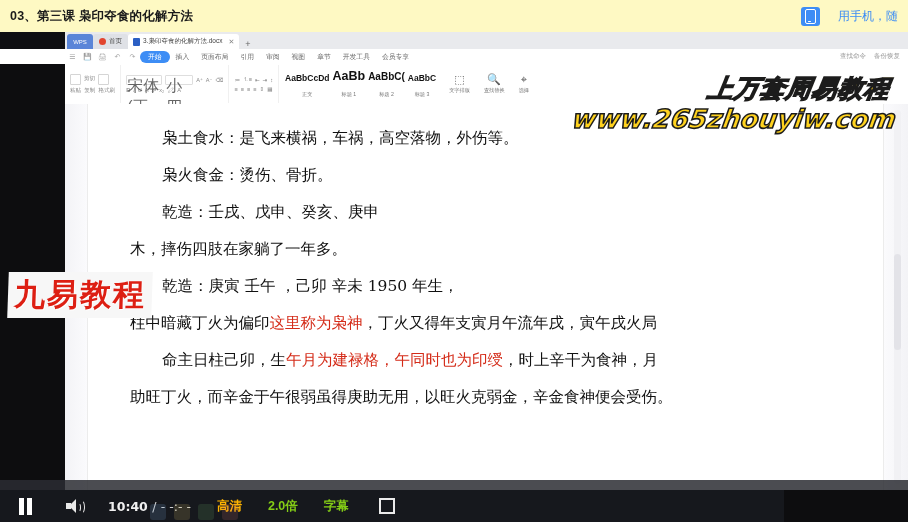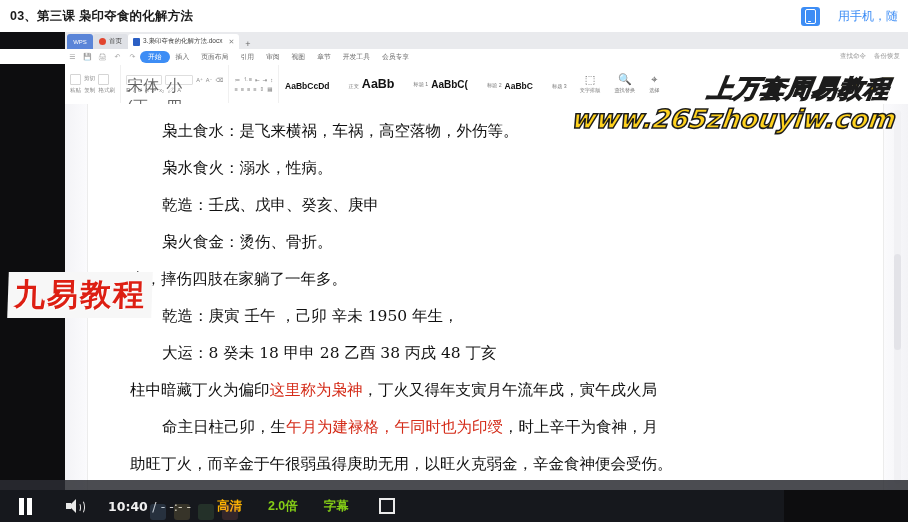--- a/index.html
+++ b/index.html
@@ -1,20 +1,20 @@
 <!DOCTYPE html>
 <html><head>
 <meta charset="utf-8">
 <style>
   html,body{margin:0;padding:0;background:#000;}
   body{width:908px;height:522px;overflow:hidden;font-family:"Liberation Sans","DejaVu Sans",sans-serif;}
   #root{position:relative;width:908px;height:522px;background:#0d0d0f;overflow:hidden;}
 
   
-  .vid-topbar{position:absolute;left:0;top:0;width:908px;height:32px;background:#ffffff;
+  .vid-topbar{position:absolute;left:0;top:0;width:908px;height:32px;background:#fef9c3;
     display:flex;align-items:center;justify-content:space-between;padding:0 10px;box-sizing:border-box;}
   .vid-title{font-size:12.5px;color:#1b1b1b;font-weight:bold;letter-spacing:.2px;white-space:nowrap;}
   .vid-top-right{display:flex;align-items:center;gap:6px;}
   .phone-btn{width:19px;height:19px;border-radius:3px;background:#3d8df5;display:flex;align-items:center;justify-content:center;}
   .phone-glyph{width:9px;height:13px;border:1.4px solid #fff;border-radius:2px;position:relative;}
   .phone-glyph:after{content:"";position:absolute;left:2.4px;bottom:.6px;width:3px;height:1.2px;background:#fff;border-radius:1px;}
   .phone-text{font-size:12px;color:#3d8df5;white-space:nowrap;margin-left:12px;}
 
   
   .stage{position:absolute;left:0;top:32px;width:908px;height:458px;background:#ffffff;overflow:hidden;}
@@ -41,39 +41,39 @@
 
   .wps-ribbon{position:absolute;left:65px;top:32px;width:843px;height:40px;background:#fff;border-bottom:1px solid #e6e6e6;
     display:flex;align-items:center;}
   .rib-grp{display:flex;flex-direction:column;justify-content:center;gap:2px;padding:0 5px;height:38px;border-right:1px solid #f0f0f0;}
   .rib-row{display:flex;align-items:center;gap:3px;}
   .rib-chip{font-size:5.6px;color:#555;opacity:.7;white-space:nowrap;}
   .rib-sq{width:9px;height:9px;border:1px solid #b9b9b9;border-radius:1px;opacity:.6;}
   .rib-box{width:26px;height:8px;border:1px solid #c9c9c9;border-radius:1px;opacity:.6;}
   .rib-box.wide{width:34px;}
   .styles{display:flex;align-items:flex-end;gap:3px;padding:0 6px;}
-  .style-cell{display:flex;flex-direction:row;align-items:center;gap:19px;}
+  .style-cell{display:flex;flex-direction:column;align-items:center;gap:9px;}
   .style-aa{font-size:11px;color:#111;font-weight:bold;line-height:1;}
   .style-aa.s1{font-size:12.5px;}
   .style-aa.s2{font-size:10px;}
   .style-aa.s3{font-size:8.5px;}
   .style-nm{font-size:5.2px;color:#777;white-space:nowrap;}
   .tool-cell{display:flex;flex-direction:column;align-items:center;gap:2px;padding:0 7px;}
   .tool-gl{font-size:11px;color:#5a5a5a;line-height:1;}
   .tool-nm{font-size:5.2px;color:#777;white-space:nowrap;}
 
   
   .doc-area{position:absolute;left:65px;top:72px;width:843px;height:386px;background:#fff;overflow:hidden;}
   .page{position:absolute;left:23px;top:0;width:795px;min-height:386px;background:#fff;box-shadow:0 0 0 1px #ececec;}
   .page-shade-l{position:absolute;left:0;top:0;width:23px;height:386px;background:linear-gradient(90deg,#f3f3f6,#fbfbfd);}
   .page-shade-r{position:absolute;right:0;top:0;width:25px;height:386px;background:linear-gradient(270deg,#f3f3f6,#fbfbfd);}
   .v-scroll{position:absolute;right:7px;top:6px;width:7px;height:374px;background:#f1f1f4;border-radius:4px;}
   .v-thumb{position:absolute;right:7px;top:150px;width:7px;height:96px;background:#e3e3e8;border-radius:4px;}
 
-  .doc-body{position:absolute;left:42px;top:9px;width:690px;color:#111;
+  .doc-body{position:absolute;left:42px;top:16px;width:690px;color:#111;
     font-family:"DejaVu Serif","Liberation Serif",serif;font-size:15.5px;line-height:37px;}
   .p{margin:0;white-space:nowrap;}
   .p.ind{text-indent:32px;}
   .red{color:#d42b18;}
 
   
   .wm-left{position:absolute;left:8px;top:240px;font-size:31px;font-weight:bold;color:#dd1f13;
     font-family:"DejaVu Sans",sans-serif;letter-spacing:2px;background:#f7f7f7;padding:2px 6px;
     transform:skewX(-2deg);text-shadow:1px 1px 0 #fff;}
   .wm-r1{position:absolute;right:18px;top:40px;font-size:25px;font-weight:bold;color:#ffd21e;
@@ -255,26 +255,24 @@
         <span class="tool-nm">选择</span>
       </div>
     </div>
 
     <div class="doc-area">
       <div class="page-shade-l"></div>
       <div class="page-shade-r"></div>
       <div class="page">
         <div class="doc-body">
           <p class="p ind">枭土食水：是飞来横祸，车祸，高空落物，外伤等。</p>
-          <p class="p ind">枭水食火：溺水，性病。</p>
+          <p class="p ind">枭火食金：烫伤、骨折。</p>
           <p class="p ind">乾造：壬戌、戊申、癸亥、庚申</p>
-          <p class="p ind">枭火食金：烫伤、骨折。</p>
           <p class="p">木，摔伤四肢在家躺了一年多。</p>
           <p class="p ind">乾造：庚寅   壬午 ，己卯   辛未 1950 年生，</p>
-          <p class="p ind">大运：8 癸未 18 甲申 28 乙酉 38 丙戌 48 丁亥</p>
           <p class="p"><span>柱中暗藏丁火为偏印</span><span class="red">这里称为枭神</span><span>，丁火又得年支寅月午流年戌，寅午戌火局</span></p>
           <p class="p ind"><span>命主日柱己卯，生</span><span class="red">午月为建禄格，午同时也为印绶</span><span>，时上辛干为食神，月</span></p>
           <p class="p">助旺丁火，而辛金于午很弱虽得庚助无用，以旺火克弱金，辛金食神便会受伤。</p>
         </div>
       </div>
       <div class="v-scroll"></div>
       <div class="v-thumb"></div>
 
     </div>
 

